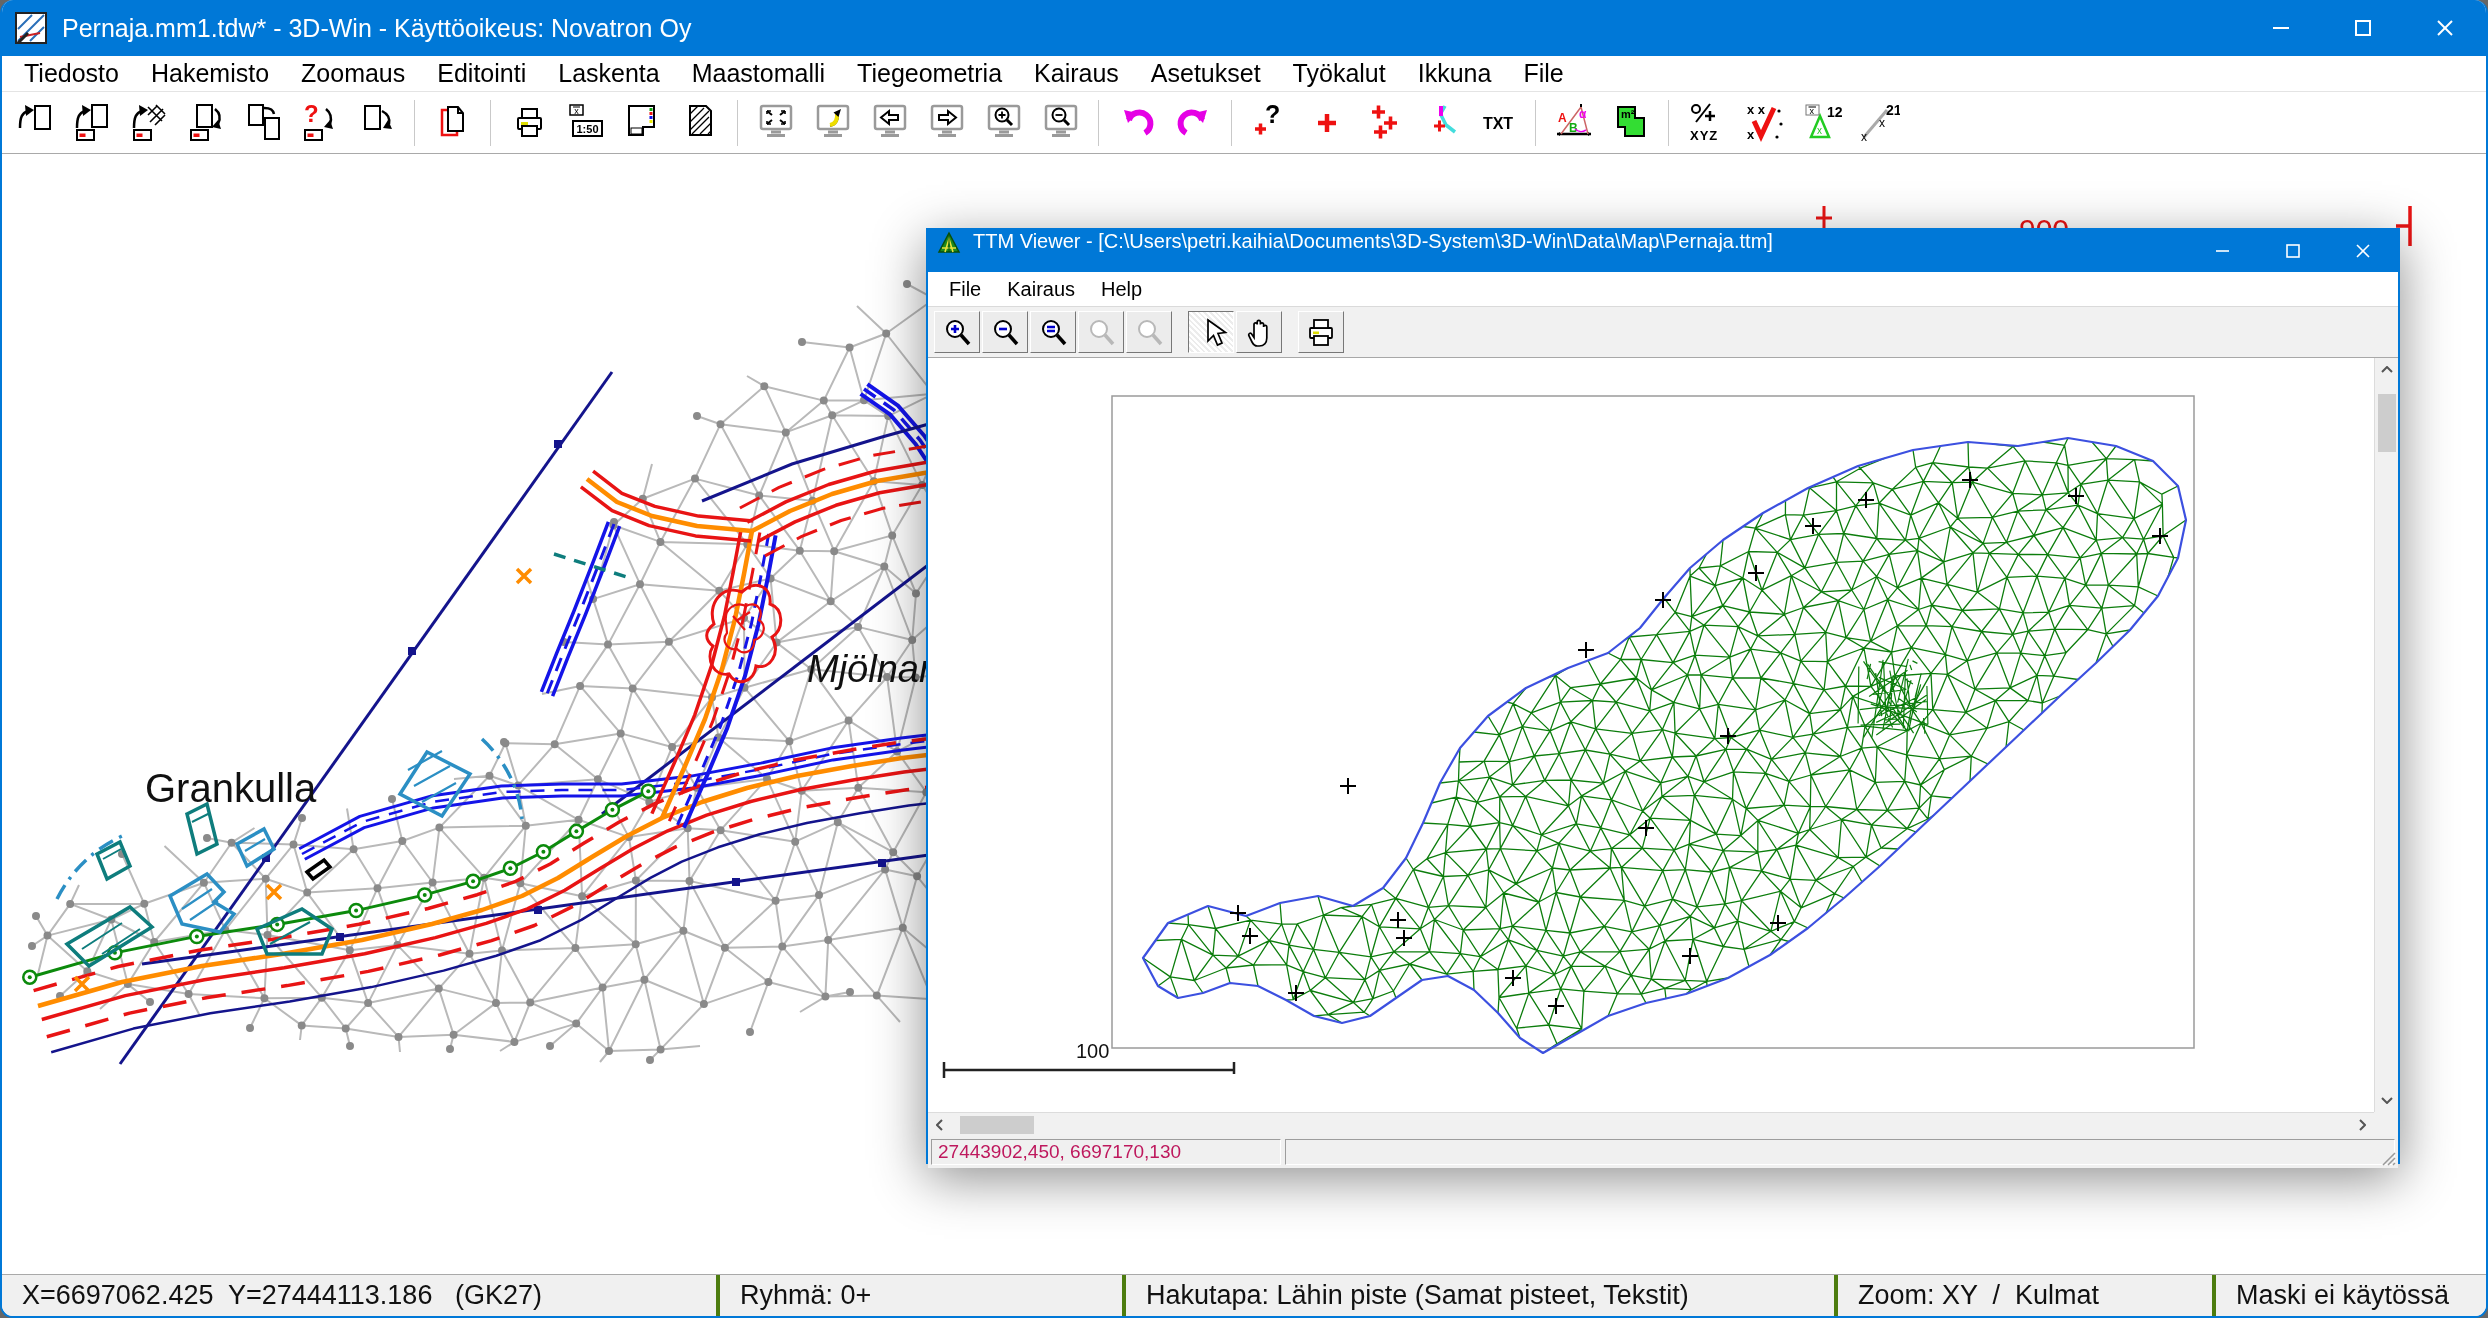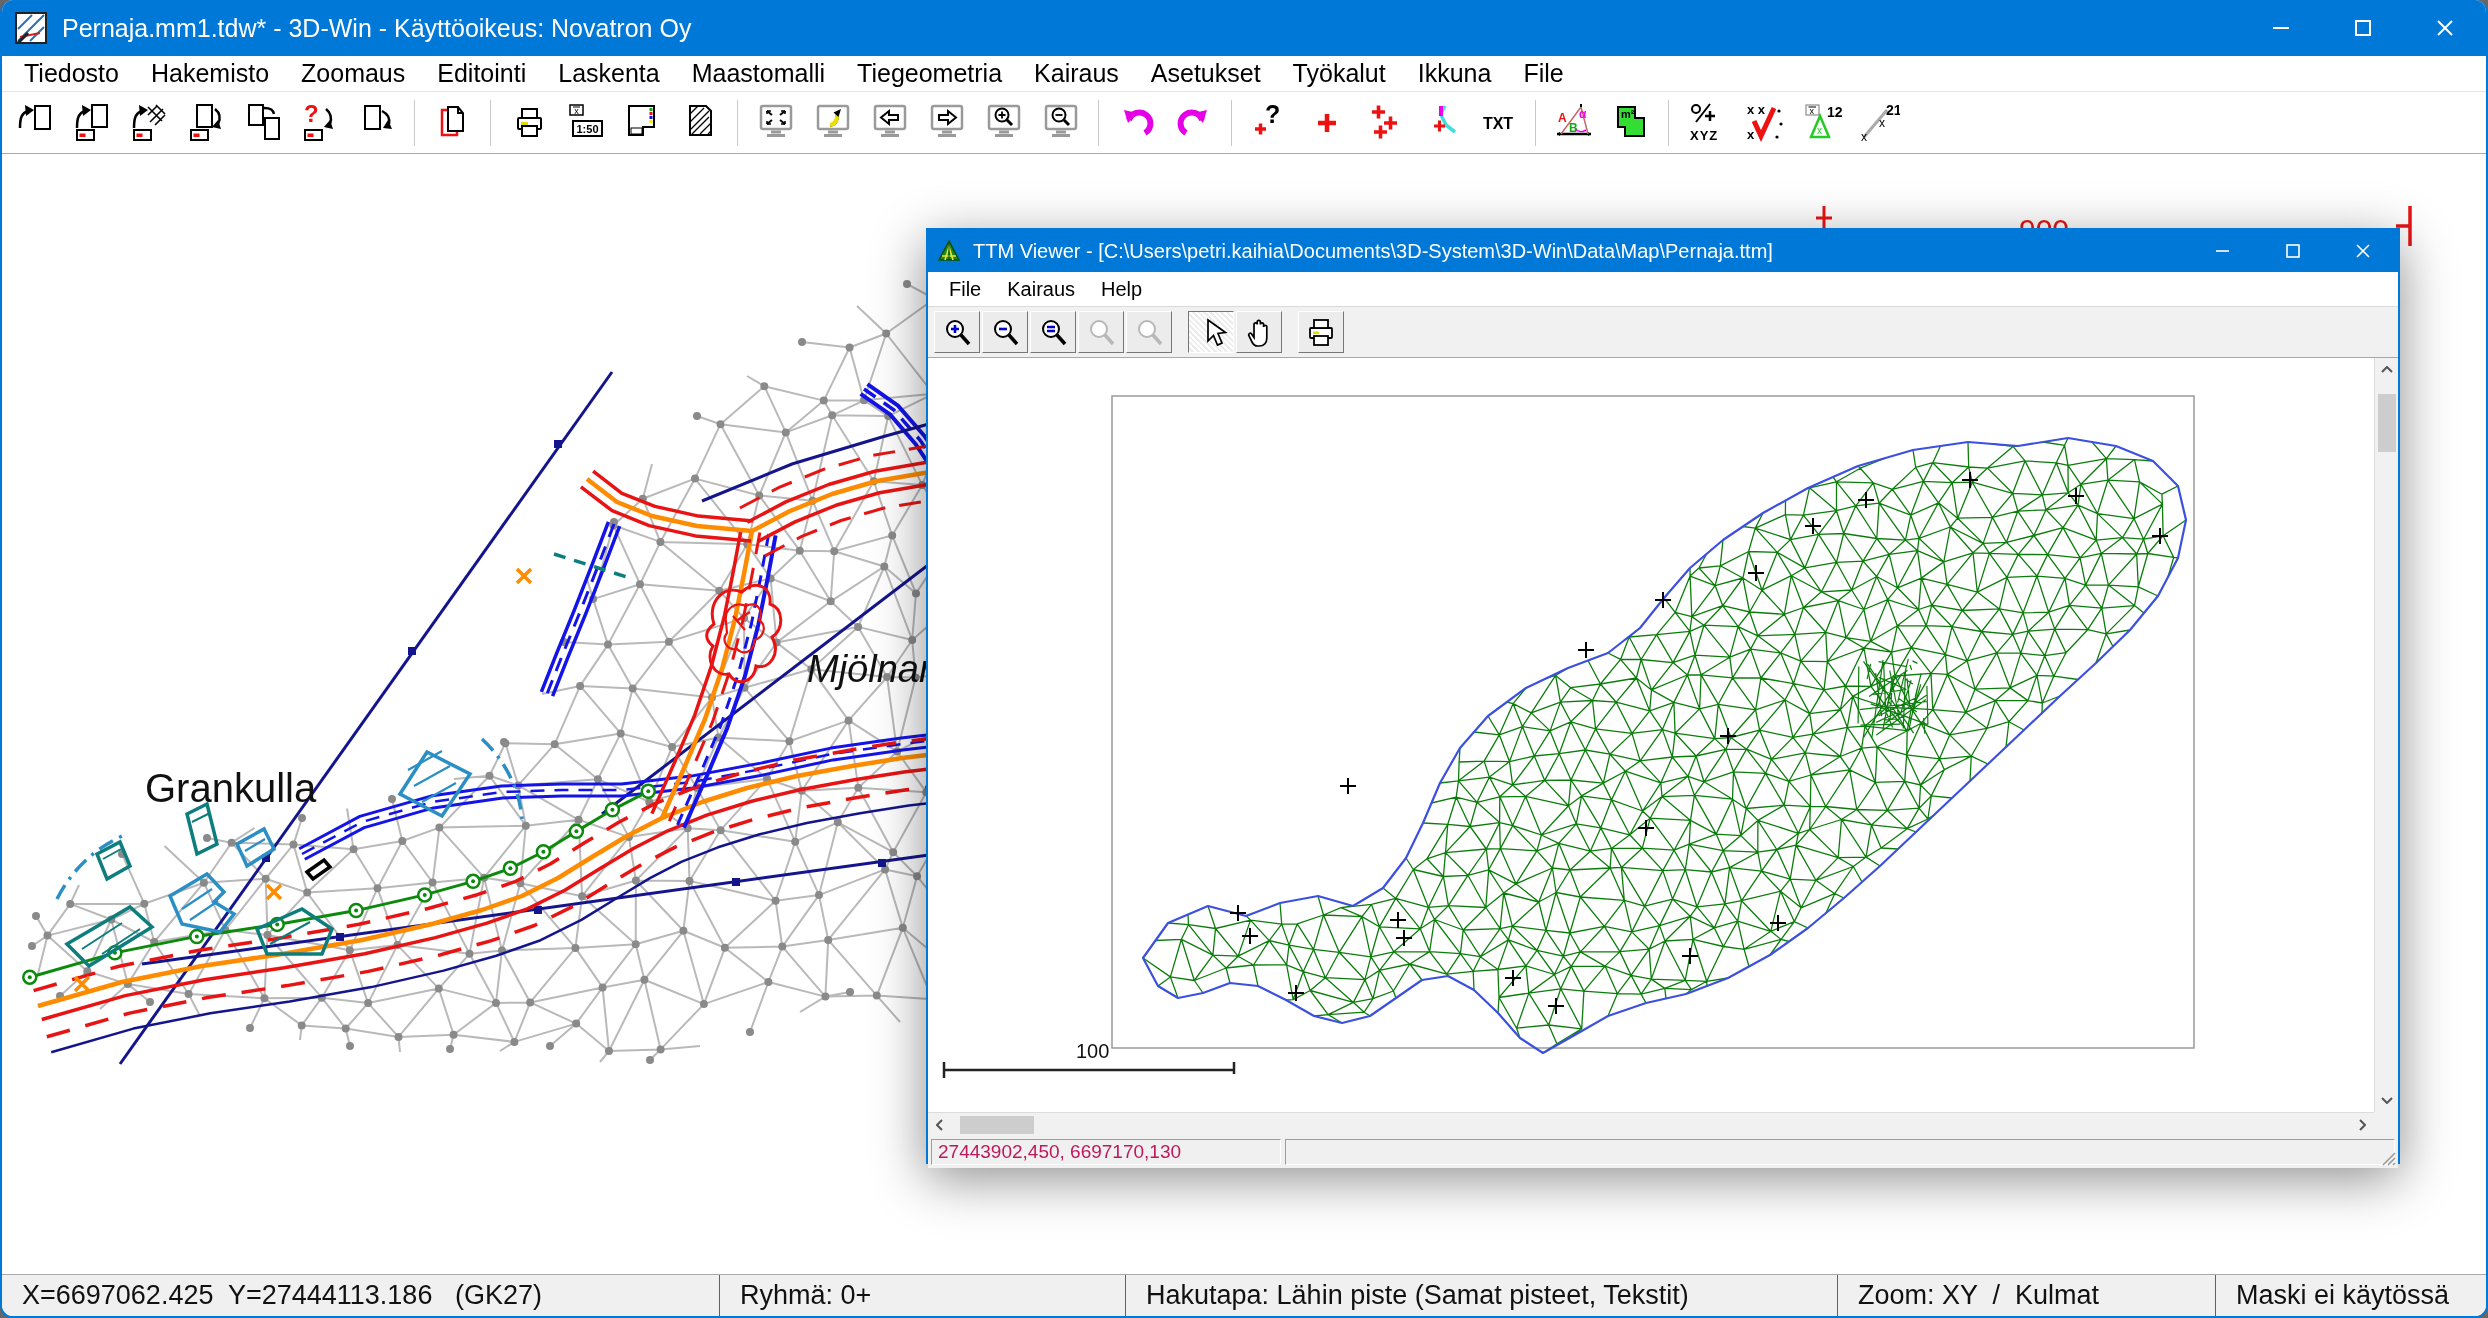--- a/index.html
+++ b/index.html
@@ -23,26 +23,26 @@
   .toolbar{height:63px;background:#fff;border-top:1px solid #e4e4e4;border-bottom:1px solid #a9a9a9;
     display:flex;align-items:center;padding-left:4px;flex:0 0 auto;}
   .tbtn{width:57px;height:54px;display:flex;align-items:center;justify-content:center;background:transparent;border:none;padding:0;}
   .tbtn svg{width:44px;height:44px;}
   .tsep{width:1px;height:46px;background:#c9c9c9;margin:0 9px;flex:0 0 auto;}
   
   .canvas{flex:1 1 auto;position:relative;background:#fff;overflow:hidden;}
   #main-svg{position:absolute;left:0;top:0;}
   
   .statusbar{height:42px;background:#f0f0f0;border-top:1px solid #a9a9a9;display:flex;flex:0 0 auto;font-size:27px;color:#111;}
-  .sseg{display:flex;align-items:center;padding-left:20px;white-space:pre;border-right:1px solid #4d7c0f;overflow:hidden;}
+  .sseg{display:flex;align-items:center;padding-left:20px;white-space:pre;border-right:4px solid #4d7c0f;overflow:hidden;}
   .sseg:last-child{border-right:none;}
   
   .ttm{position:absolute;left:924px;top:74px;width:1474px;height:936px;border:2px solid #0078d7;
     background:#f0f0f0;display:flex;flex-direction:column;z-index:10;box-shadow:0 14px 50px rgba(0,0,0,.45);}
-  .ttm-titlebar{height:42px;background:#0078d7;color:#fff;display:flex;align-items:center;flex:0 0 auto;}
+  .ttm-titlebar{height:42px;background:#0078d7;color:#fff;display:flex;flex:0 0 auto;}
   .ttm-titlebar .ticon{width:27px;height:27px;margin:0 10px 0 8px;flex:0 0 auto;}
   .ttm-titlebar .ttitle{font-size:20px;flex:1 1 auto;white-space:pre;overflow:hidden;}
   .ttm-capbtn{width:70px;height:42px;display:flex;align-items:center;justify-content:center;}
   .ttm-capbtn svg{stroke:#fff;stroke-width:1.6;fill:none;}
   .ttm-menubar{height:34px;background:#fff;display:flex;align-items:center;padding-left:8px;flex:0 0 auto;}
   .ttm-menubar .mitem{font-size:20px;padding:0 13px;color:#000;}
   .ttm-toolbar{height:52px;background:#f1f1f1;border-top:1px solid #dadada;border-bottom:1px solid #a8a8a8;
     display:flex;align-items:center;padding-left:6px;flex:0 0 auto;}
   .ttm-btn{width:46px;height:42px;margin-right:2px;background:#ececec;border:1px solid;border-color:#fff #777 #777 #fff;
     display:flex;align-items:center;justify-content:center;padding:0;}

